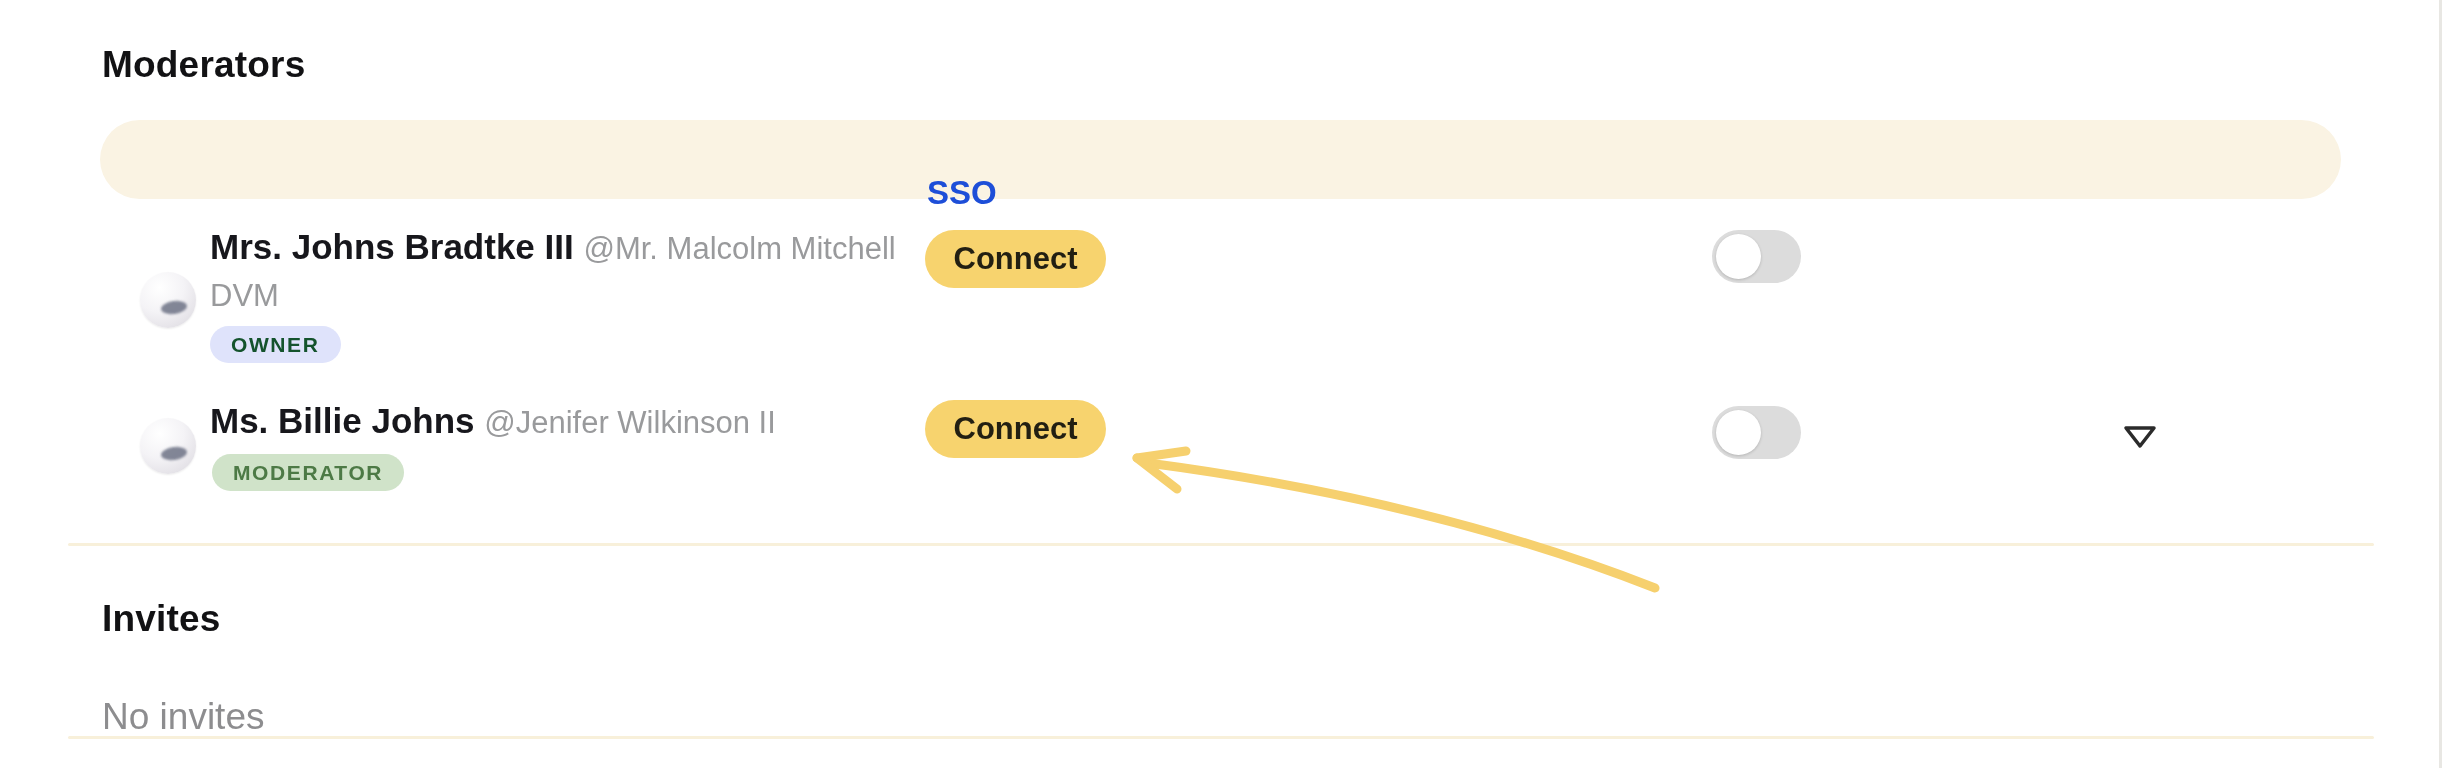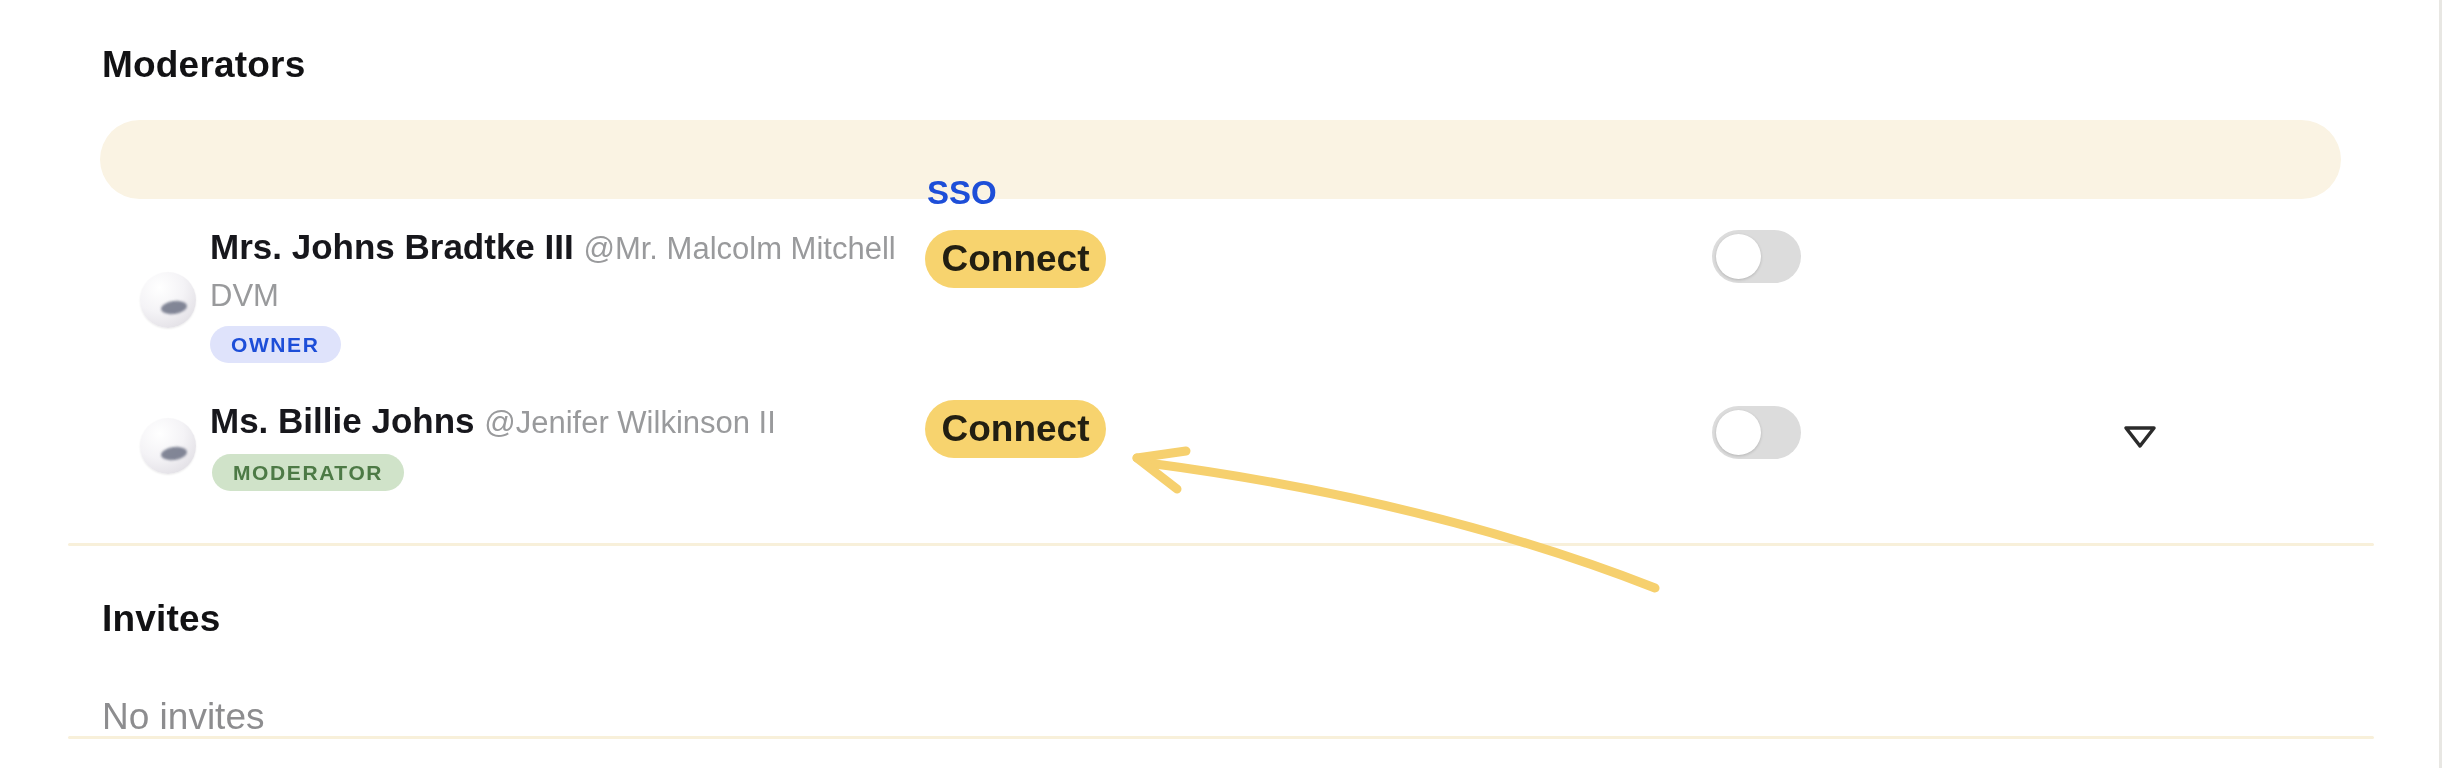--- a/index.html
+++ b/index.html
@@ -34,27 +34,27 @@
     background:#6e7386;transform:rotate(-8deg);filter:blur(1.2px);opacity:.85;
   }
   .name-block{position:absolute;width:718px;line-height:45px;font-size:35px;}
   .member-name{font-weight:bold;color:#17171c;}
   .member-handle{color:#999a9c;font-size:31px;}
   .role-badge{
     position:absolute;display:inline-flex;align-items:center;justify-content:center;
     height:37px;padding:0 21px;border-radius:19px;
     font-size:21px;font-weight:bold;letter-spacing:1.6px;
   }
-  .role-owner{background:#dfe3fb;color:#1d4ed8;}
+  .role-owner{background:#dfe3fb;color:#14532d;}
   .role-moderator{background:#d0e3c9;color:#4d7a46;}
 
   .connect-btn{
     position:absolute;left:925px;width:181px;height:58px;border:none;cursor:pointer;
     background:#f7d36e;border-radius:29px;display:flex;align-items:center;justify-content:center;
-    font-family:"Liberation Sans",sans-serif;font-size:37px;font-weight:bold;color:#221f12;
+    font-family:"Liberation Sans",sans-serif;font-size:31px;font-weight:bold;color:#221f12;
   }
   .toggle{
     position:absolute;left:1712px;width:89px;height:53px;border-radius:27px;
     background:#dcdcdc;cursor:pointer;
   }
   .toggle .knob{
     position:absolute;left:4px;top:4px;width:45px;height:45px;border-radius:50%;
     background:#ffffff;box-shadow:0 1px 3px rgba(0,0,0,.18);
   }
   .caret{position:absolute;left:2121px;top:420px;cursor:pointer;}

